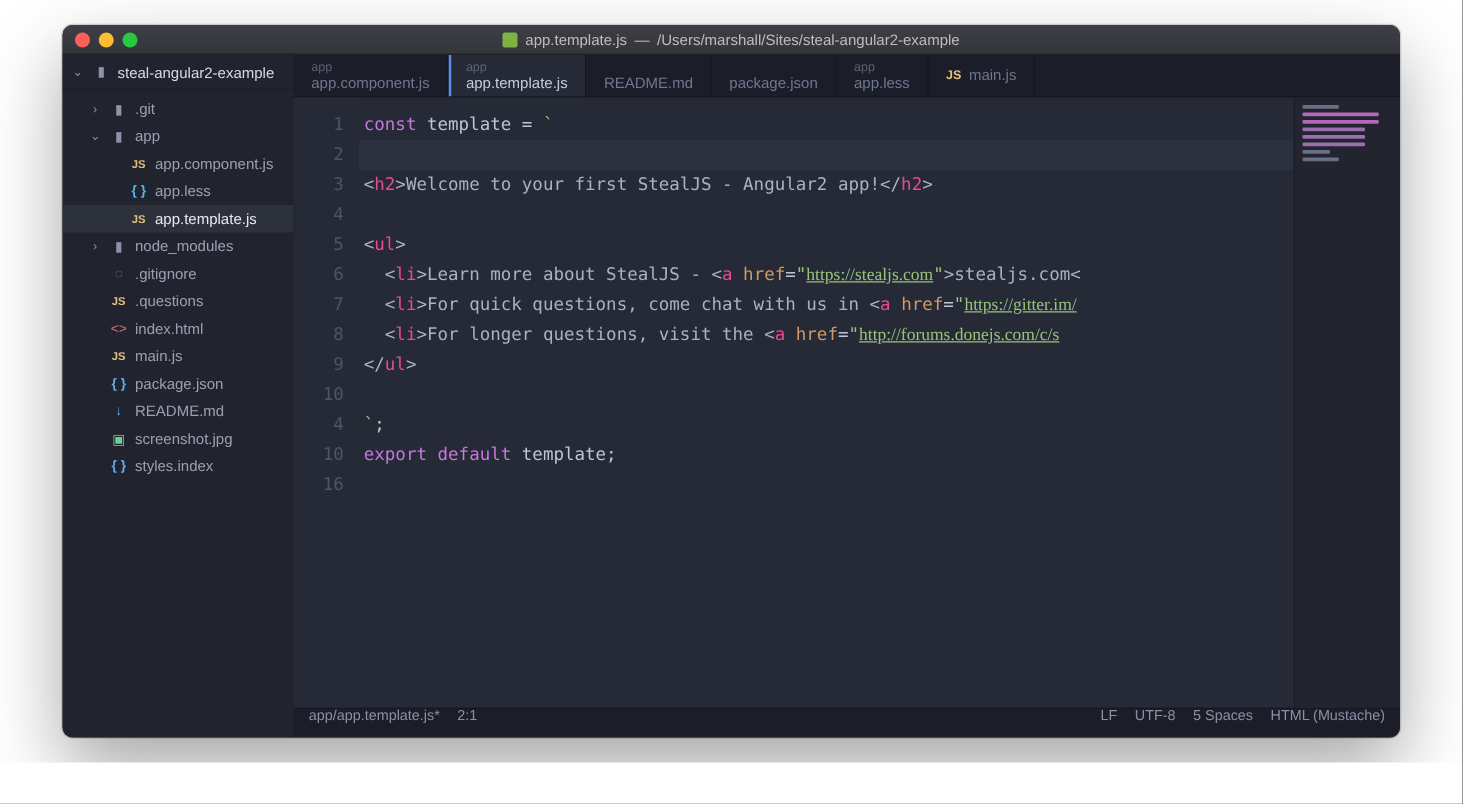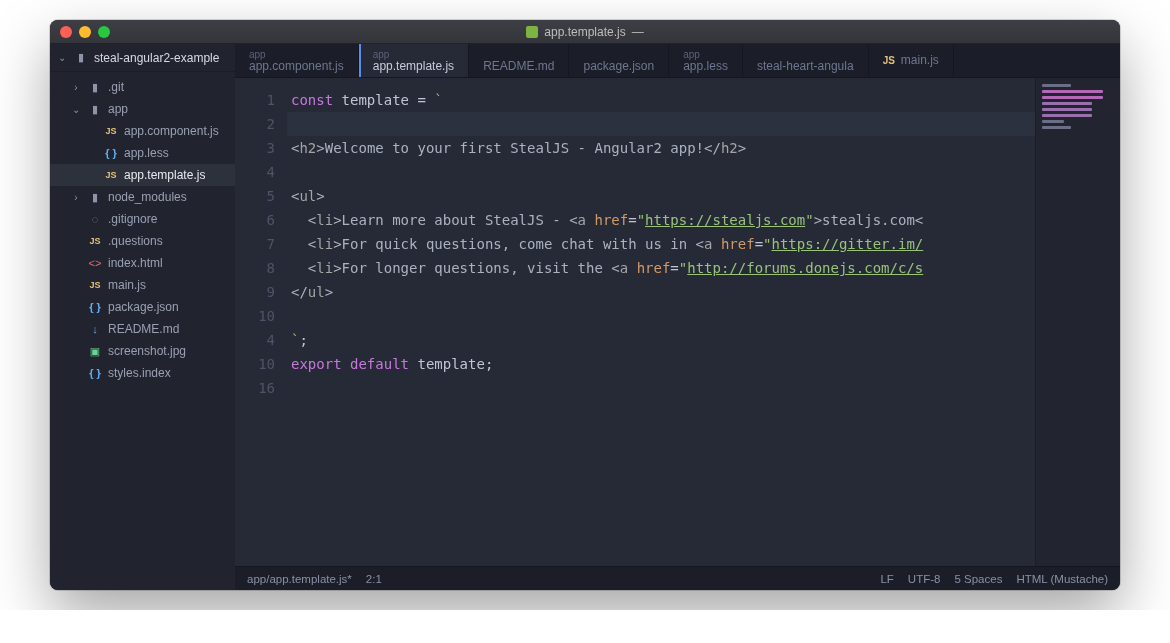--- a/index.html
+++ b/index.html
@@ -135,45 +135,45 @@
     font-size:14px;
     line-height:24px;
     color:#c0c4d4;
     white-space:pre;
     overflow:hidden;
   }
   .code .row{height:24px; padding-right:8px; overflow:hidden;}
   .code .hl{ background:#2c3140; display:block; margin-left:-4px; padding-left:4px;}
   .kw{color:#c678dd;}
   .tagp{color:#abb2bf;}
-  .tagn{color:#a3a3a3;}
+  .tagn{color:#ec4899;}
   .attr{color:#d19a66;}
   .str{color:#98c379;}
-  .url{text-decoration:underline;}
+  .url{text-decoration:underline;font-family:Liberation Serif, serif;}
   .txt{color:#abb2bf;}
 
   .minimap{
     width:85px;
     background:#22252f;
     border-left:1px solid #1b1e28;
     padding:6px;
   }
   .minimap .mm-line{height:3px;margin-bottom:3px;border-radius:1px;}
   .mm-a{background:#6b6f85;width:40%;}
   .mm-b{background:#b567b8;width:85%;}
   .mm-c{background:#9a6fae;width:70%;}
   .mm-d{background:#6b6f85;width:30%;}
 
   
   .status{
     height:24px;
     background:#1b1e28;
     border-top:1px solid #141720;
     display:flex;
-    align-items:center;
+    align-items:flex-start;
     padding:0 12px;
     font-size:11.5px;
     color:#8a90a5;
     gap:14px;
   }
   .status .grow{flex:1;}
 </style>
 </head>
 <body>
 
@@ -182,20 +182,21 @@
   <div class="titlebar">
     <div class="traffic">
       <div class="dot red"></div>
       <div class="dot yellow"></div>
       <div class="dot green"></div>
     </div>
     <div class="title-center">
       <span class="title-icon"></span>
       <span>app.template.js</span>
       <span> — </span>
+      <span>/Users/marshall/Sites/steal-angular2-example</span>
     </div>
     <div style="width:60px"></div>
   </div>
 
   <div class="body">
 
     <div class="sidebar">
       <div class="project-root">
         <span class="chev">⌄</span>
         <span class="ficon ic-folder">▮</span>
@@ -290,24 +291,20 @@
             <div class="sup">&nbsp;</div>
             <div class="main">README.md</div>
           </div>
           <div class="tab">
             <div class="sup">&nbsp;</div>
             <div class="main">package.json</div>
           </div>
           <div class="tab">
             <div class="sup">app</div>
             <div class="main">app.less</div>
-          </div>
-          <div class="tab">
-            <div class="sup">&nbsp;</div>
-            <div class="main">steal-heart-angula</div>
           </div>
           <div class="tab icon-tab">
             <span class="jsicon">JS</span>
             <span class="main">main.js</span>
           </div>
         </div>
 
       <div class="editor">
         <div class="gutter" id="gutter">
             <div>1</div>

